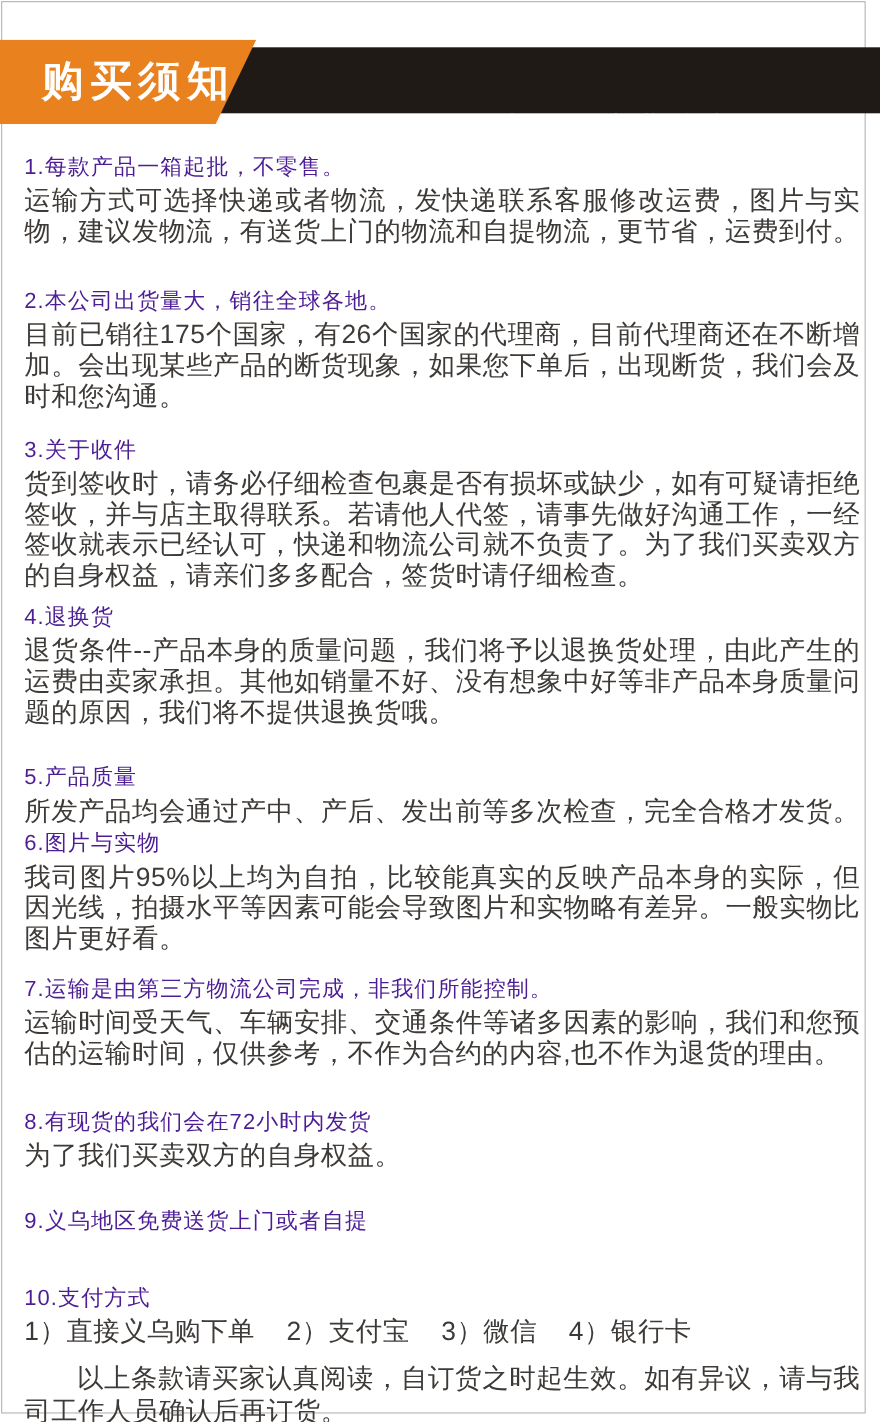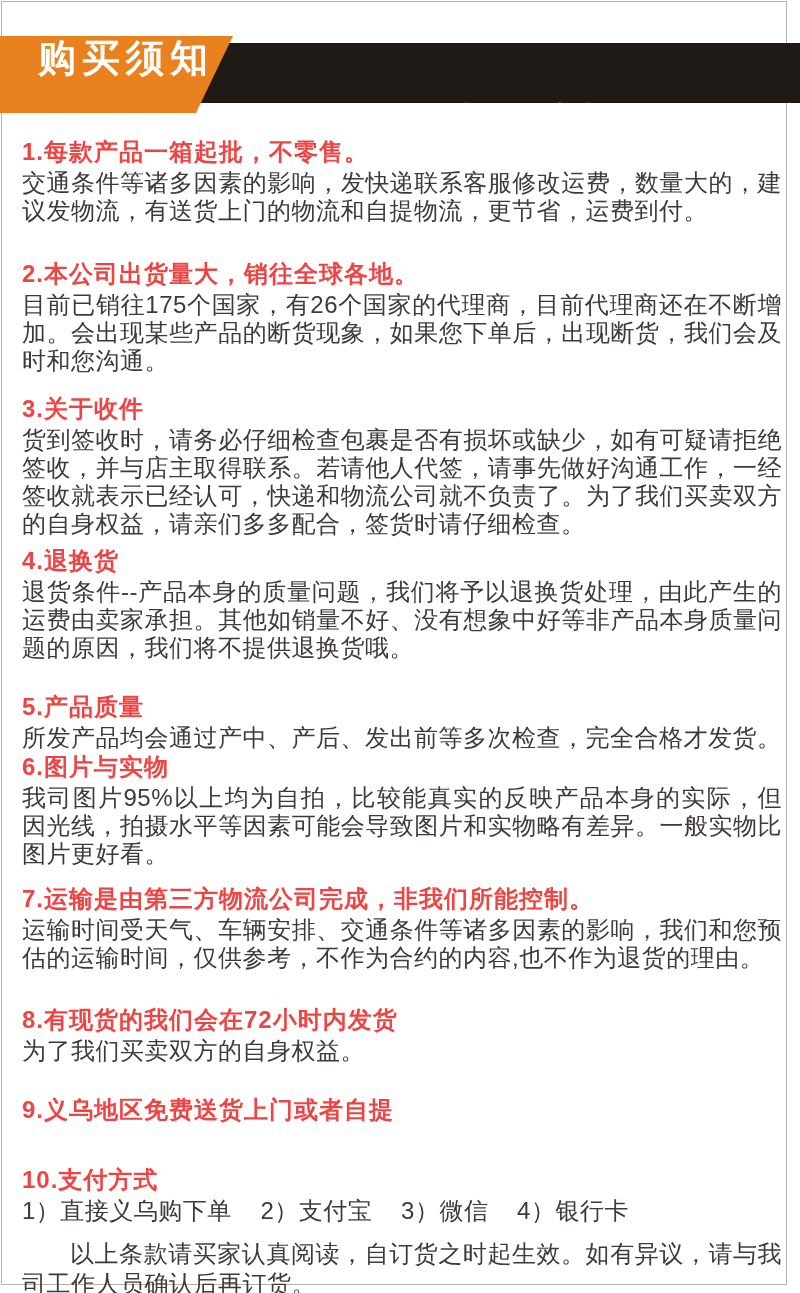--- a/index.html
+++ b/index.html
@@ -34,40 +34,40 @@
     letter-spacing:3px;
     white-space:nowrap;
   }
   .orange-shape{
     position:absolute;left:0;top:36px;
     width:233px;height:77px;
     background:#e8811e;
     clip-path:polygon(0 0,100% 0,84.1% 100%,0 100%);
   }
   .page-title{
-    position:absolute;left:38px;top:20px;height:77px;
+    position:absolute;left:38px;top:36px;height:77px;
     line-height:77px;
     color:#ffffff;
     font-size:38px;
     font-weight:bold;
     letter-spacing:6px;
     white-space:nowrap;
   }
   
   .content{
     position:relative;z-index:1;
     padding:0 18px 0 22px;
     color:#3e3a37;
   }
   .section h2{
     margin:0 0 2px 0;
-    font-size:24px;
+    font-size:20px;
     line-height:30px;
-    font-weight:bold;
-    color:#ef4444;
+    font-weight:normal;
+    color:#4c1d95;
     letter-spacing:1px;
   }
   .section p{
     margin:0;
     font-size:24px;
     line-height:28px;
     text-align:justify;
     text-justify:inter-character;
     white-space:pre-wrap;
     letter-spacing:0.5px;
@@ -105,21 +105,21 @@
     <div class="black-bar">
       <div class="company">浙江伊凌诺科技有限公司</div>
     </div>
     <div class="orange-shape"></div>
     <div class="page-title">购买须知</div>
   </div>
 
   <div class="content">
     <div class="section">
       <h2>1.每款产品一箱起批，不零售。</h2>
-      <p>交通条件等诸多因素的影响，发快递联系客服修改运费，数量大的，建议发物流，有送货上门的物流和自提物流，更节省，运费到付。</p>
+      <p>运输方式可选择快递或者物流，发快递联系客服修改运费，图片与实物，建议发物流，有送货上门的物流和自提物流，更节省，运费到付。</p>
     </div>
 
     <div class="section">
       <h2>2.本公司出货量大，销往全球各地。</h2>
       <p>目前已销往175个国家，有26个国家的代理商，目前代理商还在不断增加。会出现某些产品的断货现象，如果您下单后，出现断货，我们会及时和您沟通。</p>
     </div>
 
     <div class="section">
       <h2>3.关于收件</h2>
       <p>货到签收时，请务必仔细检查包裹是否有损坏或缺少，如有可疑请拒绝签收，并与店主取得联系。若请他人代签，请事先做好沟通工作，一经签收就表示已经认可，快递和物流公司就不负责了。为了我们买卖双方的自身权益，请亲们多多配合，签货时请仔细检查。</p>

